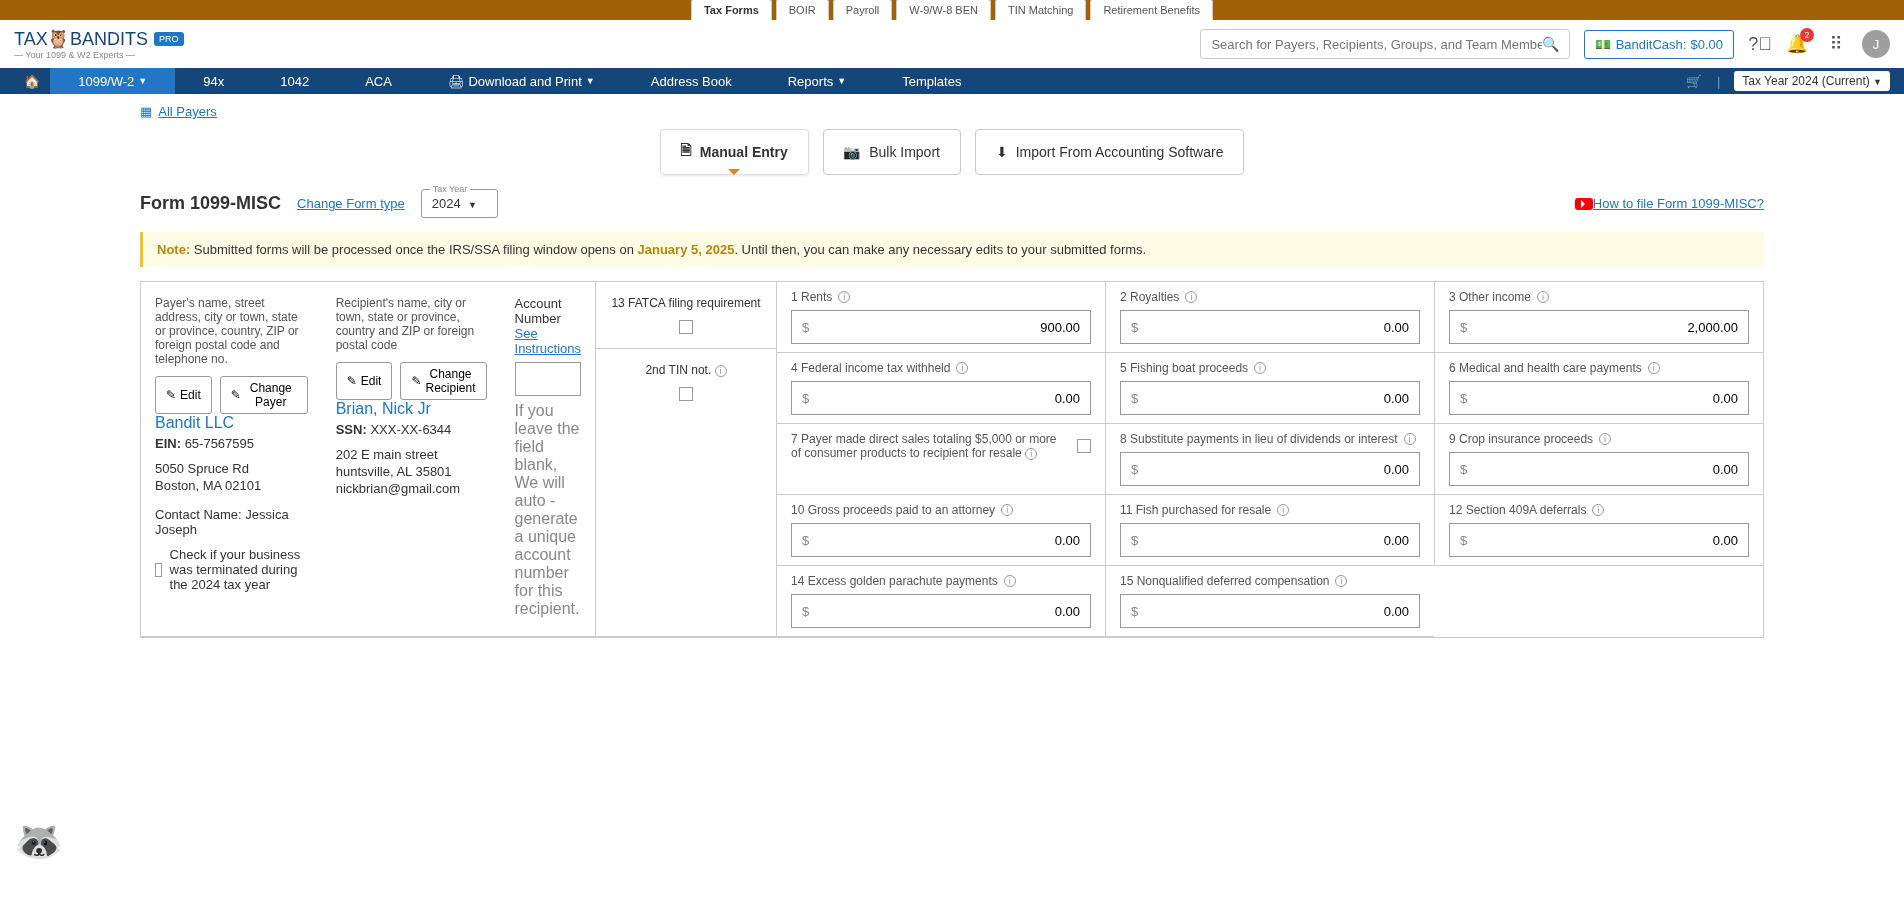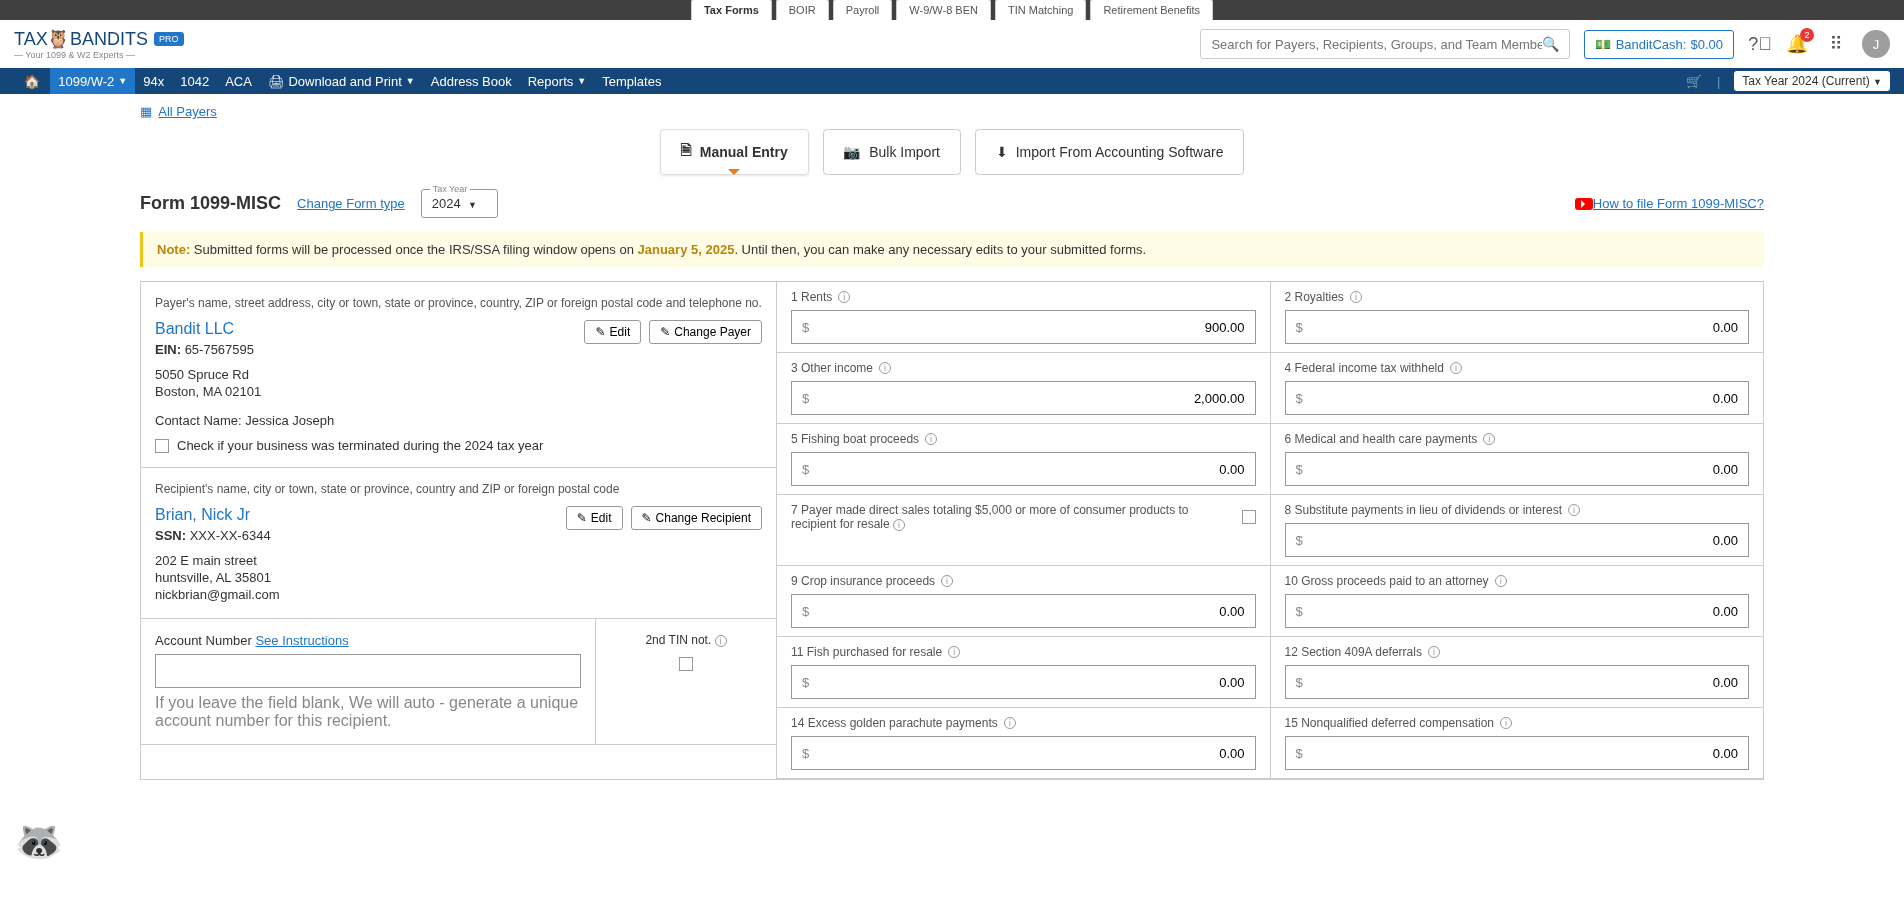--- a/index.html
+++ b/index.html
@@ -1,34 +1,34 @@
 <!DOCTYPE html>
 <html><head>
 <meta charset="utf-8">
 <style>
 *{box-sizing:border-box;margin:0;padding:0;font-family:Arial,Helvetica,sans-serif}
 body{background:#fff;font-size:13px;color:#333}
-.top-bar{background:#404040;height:20px;display:flex;justify-content:center;align-items:flex-end}
+.top-bar{background:#a16207;height:20px;display:flex;justify-content:center;align-items:flex-end}
 .top-tabs{display:flex;gap:4px}
 .top-tab{background:#fff;padding:4px 12px;font-size:11px;color:#555;border:1px solid #ccc;border-bottom:none;border-radius:3px 3px 0 0;cursor:pointer}
 .top-tab.active{font-weight:bold;color:#333}
 .header{display:flex;align-items:center;padding:8px 14px;background:#fff}
 .logo{display:flex;align-items:center;font-weight:normal;font-size:18px;color:#14467a}
 .logo-badge{background:#2176c7;color:#fff;font-size:9px;padding:2px 5px;margin-left:6px;border-radius:3px}
 .logo-sub{font-size:9px;color:#888}
 .header-right{margin-left:auto;display:flex;align-items:center;gap:14px}
 .search-box{border:1px solid #ccc;border-radius:3px;display:flex;align-items:center;padding:6px 10px;width:370px}
 .search-box input{border:none;outline:none;flex:1;font-size:13px}
 .search-icn{color:#888;font-size:14px}
 .bandit-cash{border:1px solid #2176c7;color:#2176c7;padding:6px 10px;border-radius:3px;font-size:13px;display:flex;align-items:center;gap:4px}
 .hdr-icon{width:24px;height:24px;display:flex;align-items:center;justify-content:center;color:#555;font-size:18px;position:relative;cursor:pointer}
 .badge{position:absolute;top:-4px;right:-4px;background:#e53935;color:#fff;font-size:9px;border-radius:50%;width:14px;height:14px;display:flex;align-items:center;justify-content:center}
 .avatar{background:#9e9e9e;color:#fff;width:28px;height:28px;border-radius:50%;display:flex;align-items:center;justify-content:center;font-size:13px}
 .nav-bar{background:#14467a;display:flex;align-items:center;color:#fff;height:26px;padding:0 14px;font-size:13px}
-.nav-item{padding:0 8px;height:100%;display:flex;align-items:center;gap:4px;cursor:pointer}
+.nav-item{padding:0 28px;height:100%;display:flex;align-items:center;gap:4px;cursor:pointer}
 .nav-item.active{background:#2176c7}
 .nav-item.home{padding:0 10px}
 .nav-right{margin-left:auto;display:flex;align-items:center;gap:14px}
 .tax-year-sel{background:#fff;color:#333;padding:3px 8px;border-radius:3px;font-size:12px}
 .content{padding:10px 140px}
 .allpayers{color:#2176c7;text-decoration:underline;font-size:13px;display:flex;align-items:center;gap:6px;cursor:pointer;margin-bottom:10px}
 .entry-tabs{display:flex;justify-content:center;gap:14px;margin-bottom:14px}
 .entry-tab{border:1px solid #ccc;padding:10px 20px;border-radius:4px;display:flex;align-items:center;gap:8px;cursor:pointer;font-size:14px}
 .entry-tab.active{border:1px solid #ddd;box-shadow:0 1px 3px rgba(0,0,0,.1);position:relative;font-weight:bold}
 .entry-tab.active::after{content:"";position:absolute;bottom:-7px;left:50%;transform:translateX(-50%);border:6px solid transparent;border-top-color:#e67e22;width:0;height:0}
@@ -36,39 +36,39 @@
 .form-title{font-size:18px;font-weight:bold}
 .change-link{color:#2176c7;text-decoration:underline;font-size:13px;cursor:pointer}
 .yr-sel{border:1px solid #999;padding:6px 20px 6px 10px;border-radius:3px;position:relative}
 .yr-lbl{font-size:9px;color:#888;position:absolute;top:-6px;left:8px;background:#fff;padding:0 3px}
 .how-link{margin-left:auto;color:#2176c7;text-decoration:underline;display:flex;align-items:center;gap:0;font-size:13px;cursor:pointer}
 .yt-icon{width:18px;height:12px;background:#ff0000;border-radius:3px;display:inline-block;position:relative}
 .yt-icon::after{content:"";position:absolute;left:6px;top:2px;border:4px solid transparent;border-left-color:#fff}
 .note-box{background:#fffce6;border-left:3px solid #f0c419;padding:10px 14px;margin-bottom:14px;font-size:13px}
 .note-box b{color:#b8860b}
 .form-grid{border:1px solid #ccc;display:flex}
-.left-col{width:635px;display:flex;flex-direction:column}
+.left-col{width:635px;display:flex;}
 .payer-box,.recip-box{padding:14px;border-bottom:1px solid #ccc}
 .box-label{font-size:12px;color:#555;margin-bottom:10px}
 .entity-name{font-size:16px;font-weight:normal;color:#2176c7;margin-bottom:4px}
 .entity-line{font-size:13px;margin-bottom:2px}
 .btn-row{float:right;display:flex;gap:8px}
 .sm-btn{border:1px solid #999;padding:4px 10px;font-size:12px;border-radius:3px;background:#fff;cursor:pointer;display:flex;align-items:center;gap:4px}
 .chk-row{display:flex;align-items:center;gap:8px;margin-top:10px;font-size:13px}
 .chk{width:14px;height:14px;border:1px solid #999;cursor:pointer}
 .acct-row{display:flex;border-bottom:1px solid #ccc}
 .acct-left{flex:1;padding:14px;border-right:1px solid #ccc}
 .acct-label{font-size:13px}
 .acct-link{color:#2176c7;text-decoration:underline;cursor:pointer}
 .acct-input{border:1px solid #999;width:100%;height:34px;margin-top:6px;padding:6px}
 .acct-hint{font-size:16px;color:#888;margin-top:6px}
 .fatca-col{width:180px}
 .fatca-cell{padding:14px;border-bottom:1px solid #ccc;text-align:center;font-size:12px}
 .fatca-chk{margin:10px auto 0;display:block}
-.right-col{flex:1;display:grid;grid-template-columns:1fr 1fr}
+.right-col{flex:1;display:grid;grid-template-columns:1fr 1fr 1fr}
 .fld{border-left:1px solid #ccc;border-bottom:1px solid #ccc;padding:8px 14px}
 .fld-label{font-size:12px;color:#555;display:flex;align-items:center;gap:6px;margin-bottom:6px}
 .info-icn{width:12px;height:12px;border:1px solid #999;border-radius:50%;font-size:9px;display:inline-flex;align-items:center;justify-content:center;color:#999}
 .money-field{border:1px solid #999;display:flex;align-items:center;height:34px}
 .money-field span{padding:0 10px;color:#888}
 .money-field input{flex:1;border:none;text-align:right;padding:0 10px;font-size:13px;outline:none}
 .box7{display:flex;align-items:center;gap:10px}
 .box7-txt{flex:1;font-size:12px;color:#555}
 .mascot{position:fixed;left:14px;bottom:40px;font-size:40px}
 .caret{font-size:9px}
@@ -222,20 +222,24 @@
       </div>
 
       <div class="acct-row">
         <div class="acct-left">
           <span class="acct-label">Account Number</span>
           <span class="acct-link">See Instructions</span>
           <input class="acct-input" style="">
           <div class="acct-hint">If you leave the field blank, We will auto - generate a unique account number for this recipient.</div>
         </div>
         <div class="fatca-col">
+          <div class="fatca-cell">
+            <span>13 FATCA filing requirement</span>
+            <div class="chk fatca-chk"></div>
+          </div>
           <div class="fatca-cell" style="border-bottom:none">
             <span>2nd TIN not.</span> <span class="info-icn">i</span>
             <div class="chk fatca-chk"></div>
           </div>
         </div>
       </div>
     </div>
 
     <div class="right-col">
       <div class="fld">

